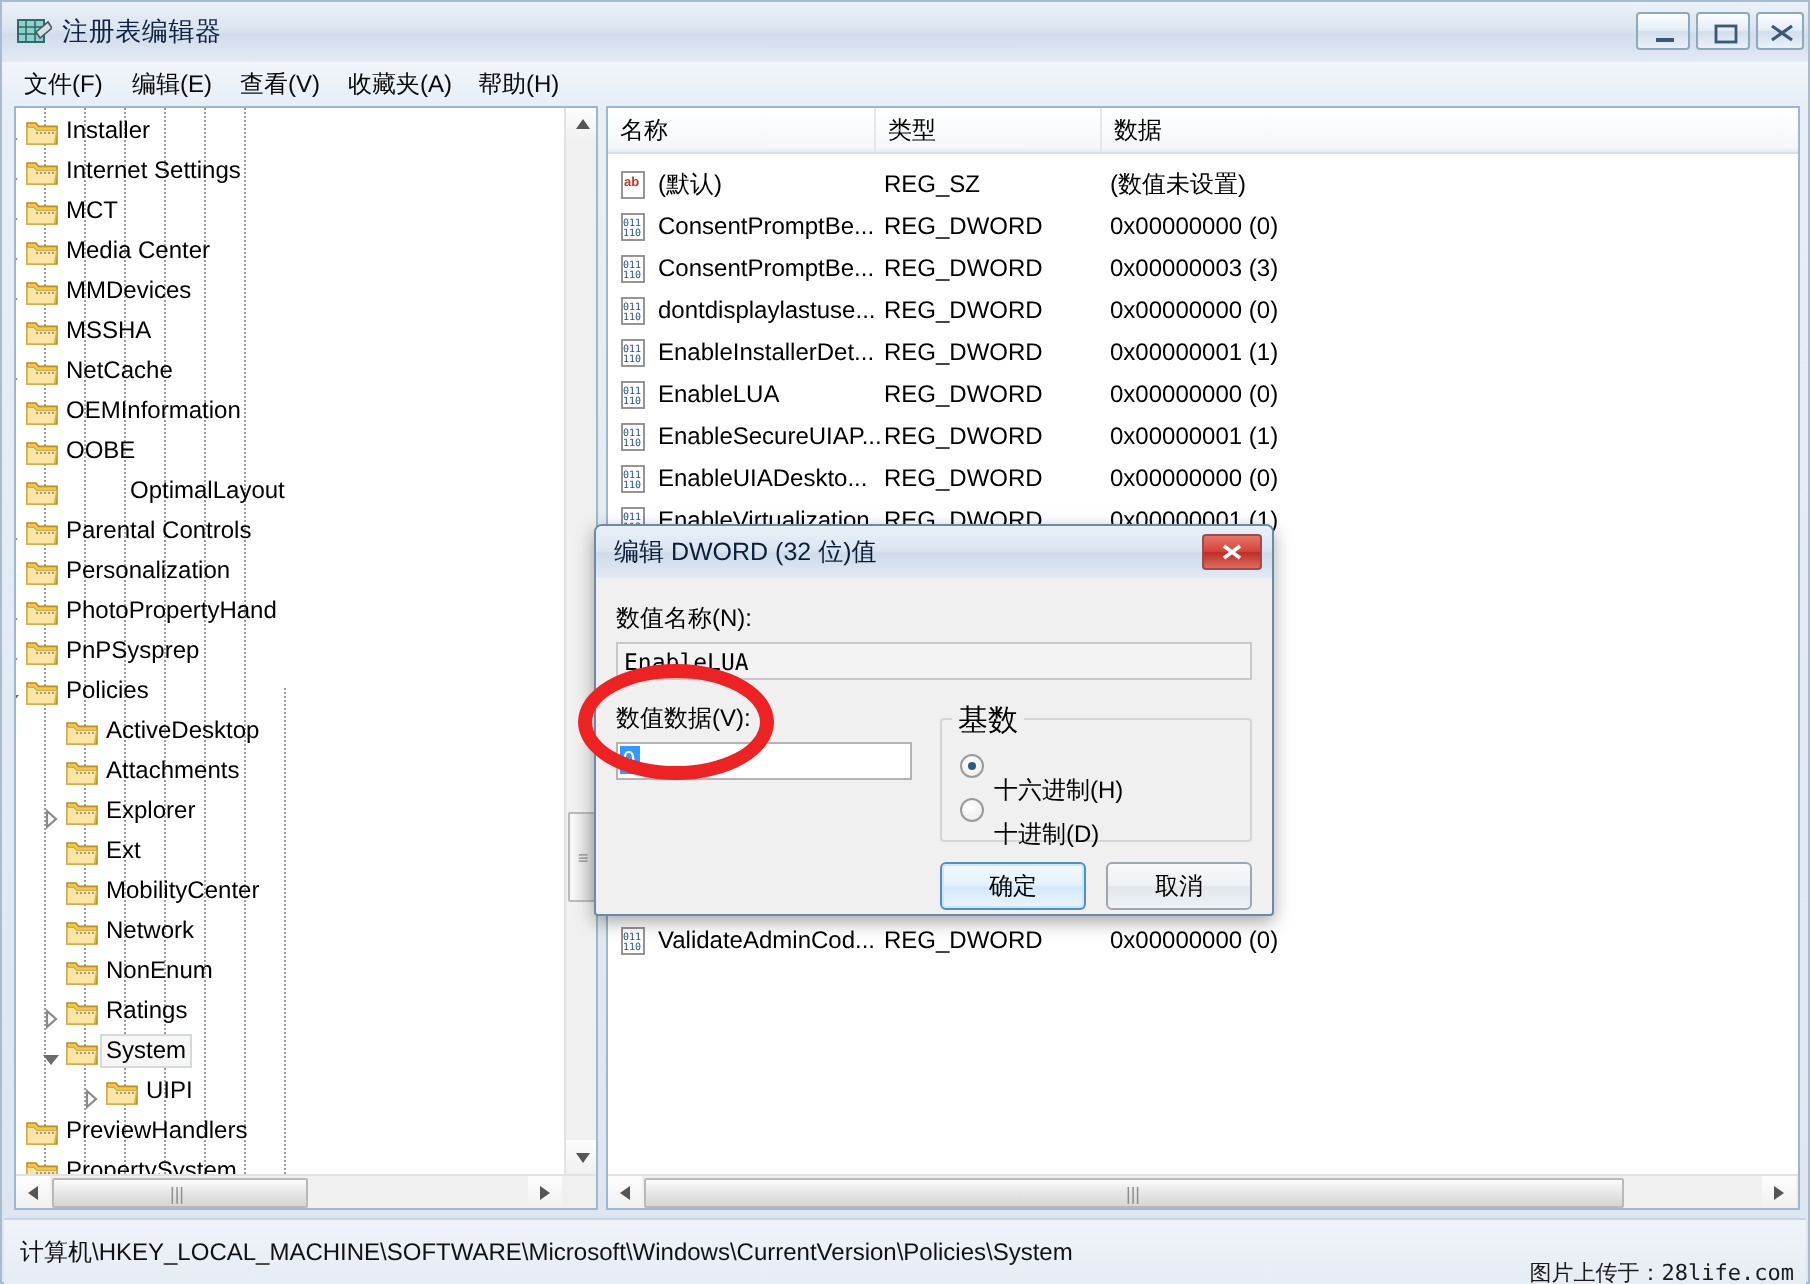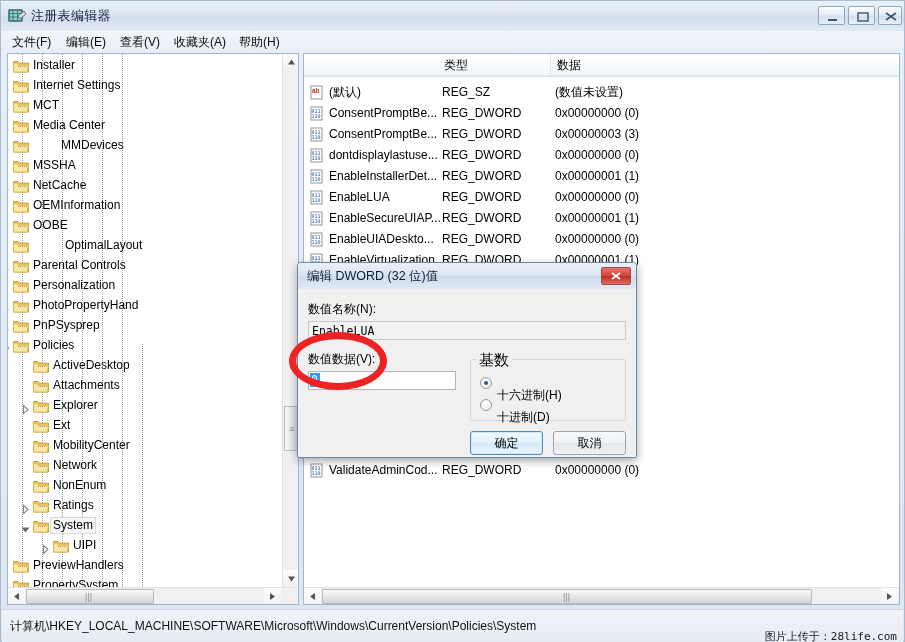--- a/index.html
+++ b/index.html
@@ -451,21 +451,21 @@
                 <path d="M0.5 4.6 L4 4.6 L5.4 6.2 L15.5 6.2 L14.2 13 L0.5 13 Z" fill="#fbe6a6" stroke="#d9ae44" stroke-width=".7"></path>
               </svg></span><span class="tlabel">MCT</span></div>
           <div class="hline" style="left: 10px; top: 52px; width: 10px;"></div>
           <div class="tnode" style="left: 22px; top: 62px;"><span class="expander" style="left:-30px;"><svg width="11" height="11" viewBox="0 0 11 11">
                 <path d="M3.5 1.5 L8 5.5 L3.5 9.5 Z" fill="none" stroke="#8a8a8a" stroke-width="1.1"></path>
               </svg></span><span class="folder" style="left:-17px;"><svg width="16" height="14" viewBox="0 0 16 14">
                 <path d="M0.5 2.5 L5 2.5 L6.3 4.2 L15.5 4.2 L15.5 13 L0.5 13 Z" fill="#f0c84f" stroke="#bb8f22" stroke-width=".8"></path>
                 <path d="M0.5 4.6 L4 4.6 L5.4 6.2 L15.5 6.2 L14.2 13 L0.5 13 Z" fill="#fbe6a6" stroke="#d9ae44" stroke-width=".7"></path>
               </svg></span><span class="tlabel">Media Center</span></div>
           <div class="hline" style="left: 10px; top: 72px; width: 10px;"></div>
-          <div class="tnode" style="left: 22px; top: 82px; padding-left: 28px;"><span class="expander" style="left:-30px;"><svg width="11" height="11" viewBox="0 0 11 11">
+          <div class="tnode" style="left: 22px; top: 82px;"><span class="expander" style="left:-30px;"><svg width="11" height="11" viewBox="0 0 11 11">
                 <path d="M3.5 1.5 L8 5.5 L3.5 9.5 Z" fill="none" stroke="#8a8a8a" stroke-width="1.1"></path>
               </svg></span><span class="folder" style="left:-17px;"><svg width="16" height="14" viewBox="0 0 16 14">
                 <path d="M0.5 2.5 L5 2.5 L6.3 4.2 L15.5 4.2 L15.5 13 L0.5 13 Z" fill="#f0c84f" stroke="#bb8f22" stroke-width=".8"></path>
                 <path d="M0.5 4.6 L4 4.6 L5.4 6.2 L15.5 6.2 L14.2 13 L0.5 13 Z" fill="#fbe6a6" stroke="#d9ae44" stroke-width=".7"></path>
               </svg></span><span class="tlabel">MMDevices</span></div>
           <div class="hline" style="left: 10px; top: 92px; width: 10px;"></div>
           <div class="tnode" style="left: 22px; top: 102px;"><span class="folder" style="left:-17px;"><svg width="16" height="14" viewBox="0 0 16 14">
                 <path d="M0.5 2.5 L5 2.5 L6.3 4.2 L15.5 4.2 L15.5 13 L0.5 13 Z" fill="#f0c84f" stroke="#bb8f22" stroke-width=".8"></path>
                 <path d="M0.5 4.6 L4 4.6 L5.4 6.2 L15.5 6.2 L14.2 13 L0.5 13 Z" fill="#fbe6a6" stroke="#d9ae44" stroke-width=".7"></path>
               </svg></span><span class="tlabel">MSSHA</span></div>
@@ -626,20 +626,21 @@
       <div class="sb-arrow-h" style="left:256px; top:0;">
         <svg width="17" height="17" viewBox="0 0 17 17">
             <path d="M11 8.5 L6 5 L6 12 Z" fill="#555"></path>
           </svg>
       </div>
     </div>
   </div>
 
   <div id="list-panel">
     <div id="list-header">
+      <div class="col-head" id="col-name">名称</div>
       <div class="col-head" id="col-type">类型</div>
       <div class="col-head" id="col-data">数据</div>
     </div>
     <div id="list-rows">
         <div class="lrow" style="top: 28px;">
           <span class="vicon"><svg width="15" height="15" viewBox="0 0 15 15">
               <rect x="1" y="1" width="11" height="13" fill="#ffffff" stroke="#8a8a8a" stroke-width=".9"></rect>
               <text x="2" y="8" font-size="6.5" font-family="Liberation Sans, sans-serif" fill="#c0392b" font-weight="bold">ab</text>
             </svg></span>
           <span class="vname">(默认)</span>

